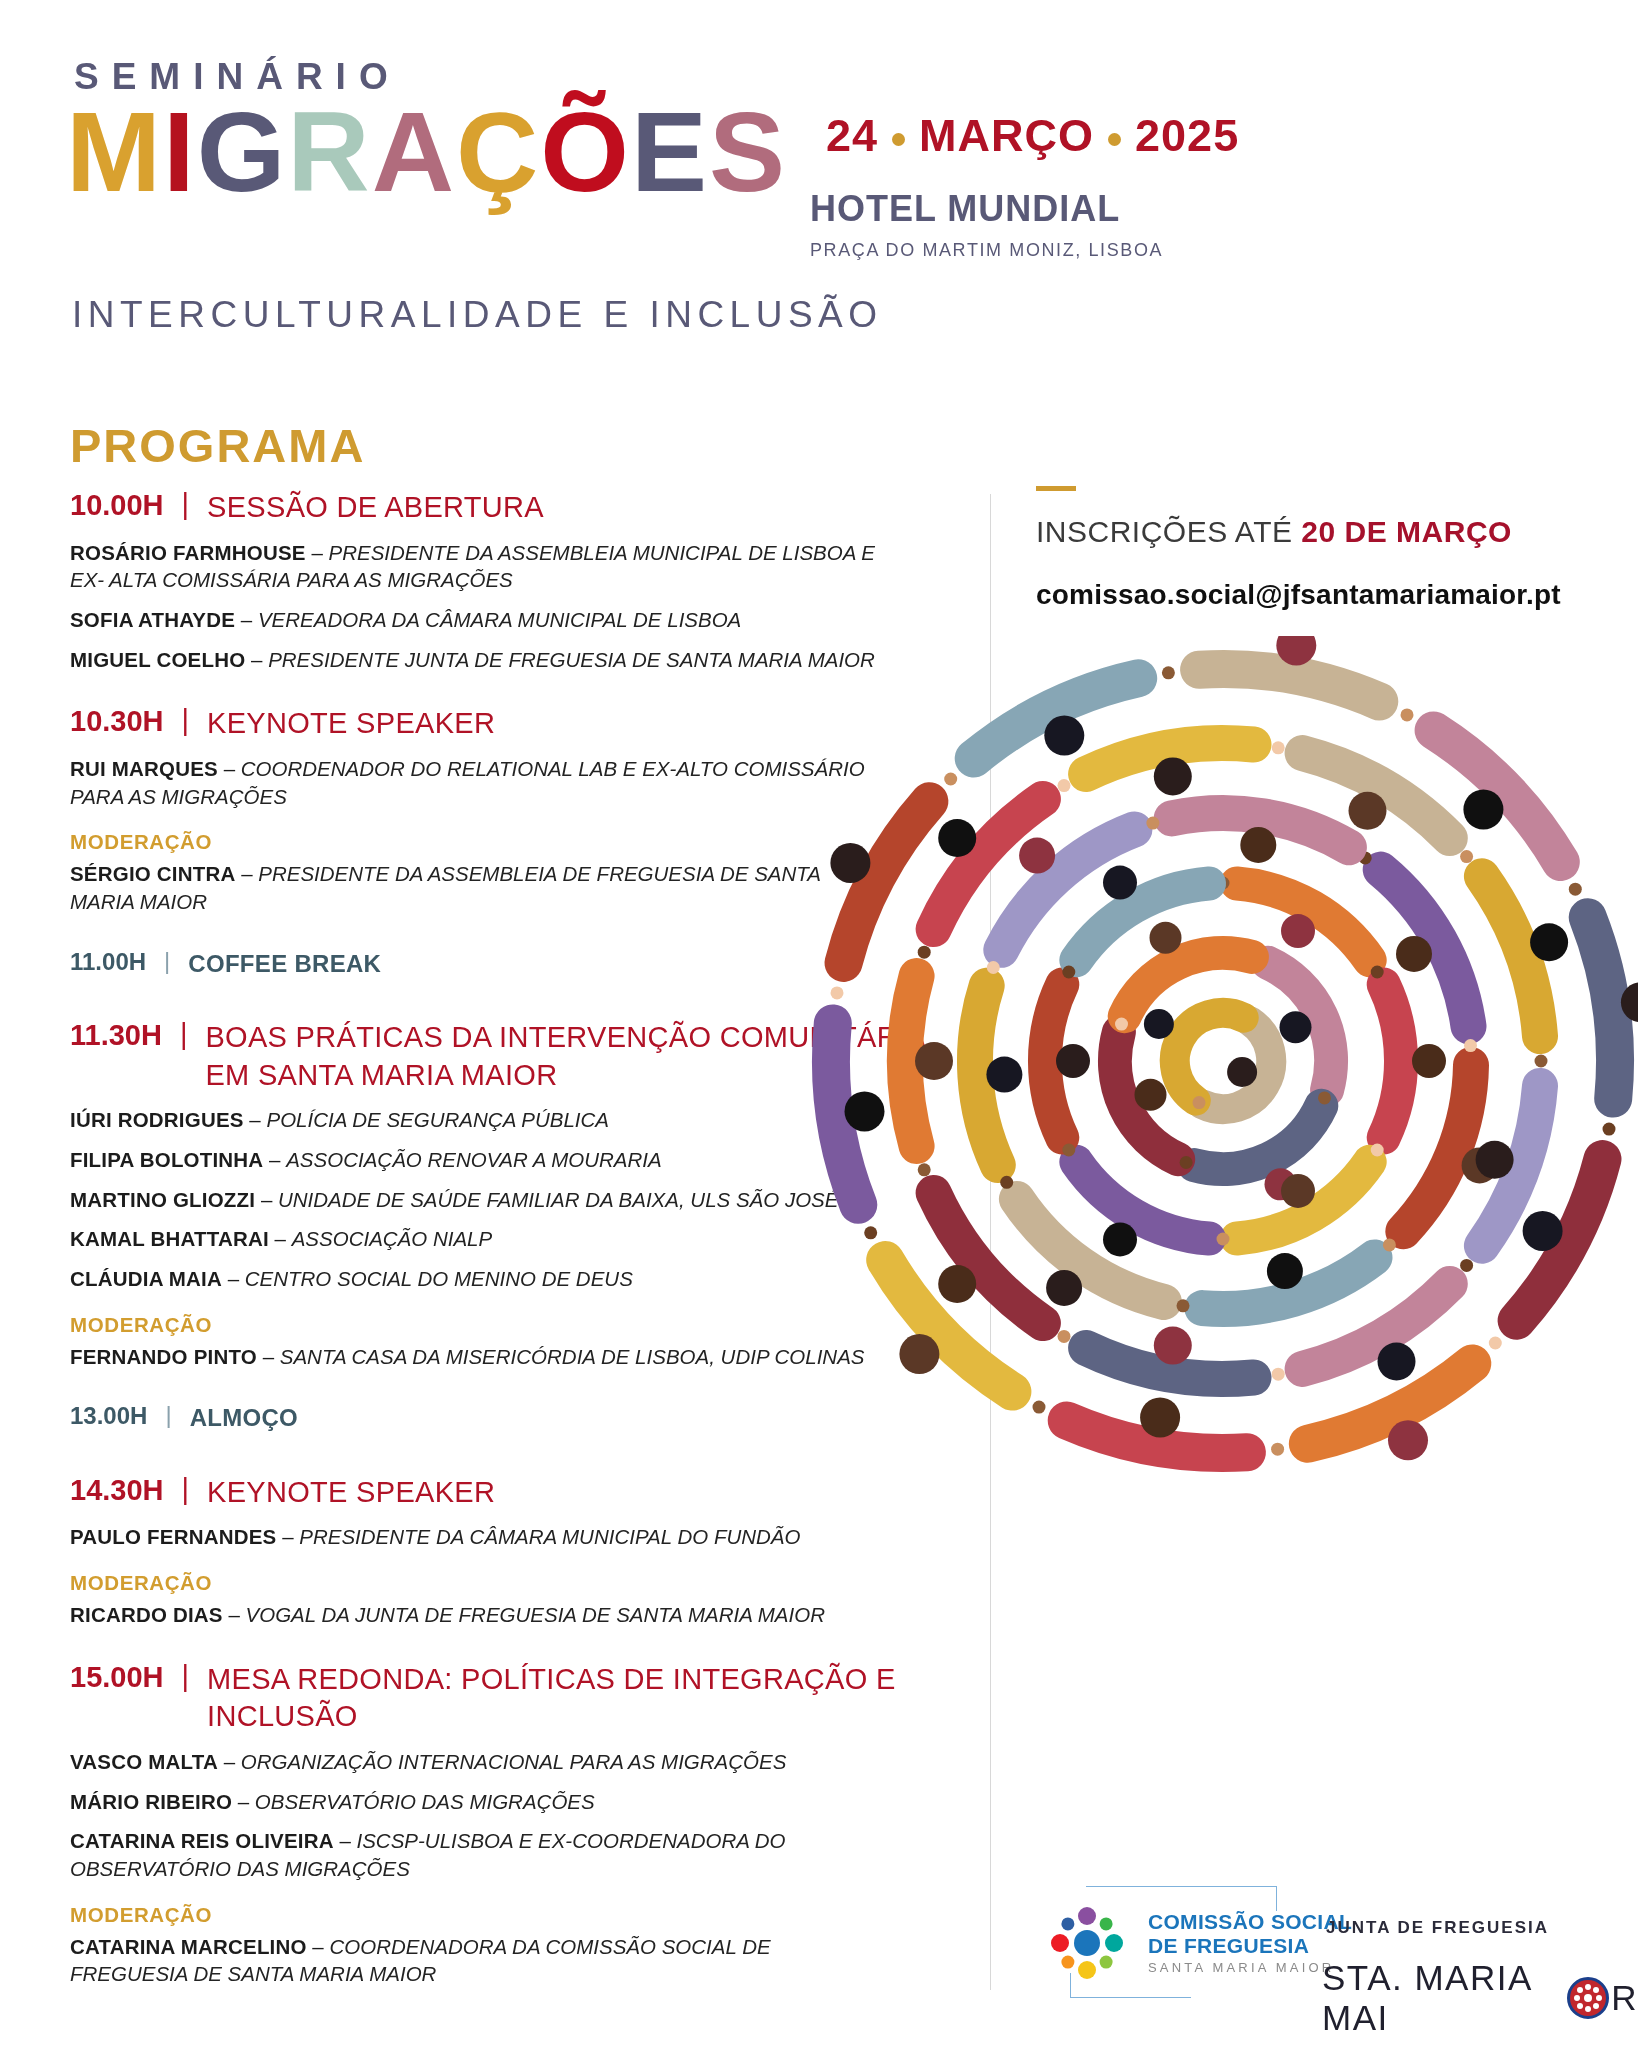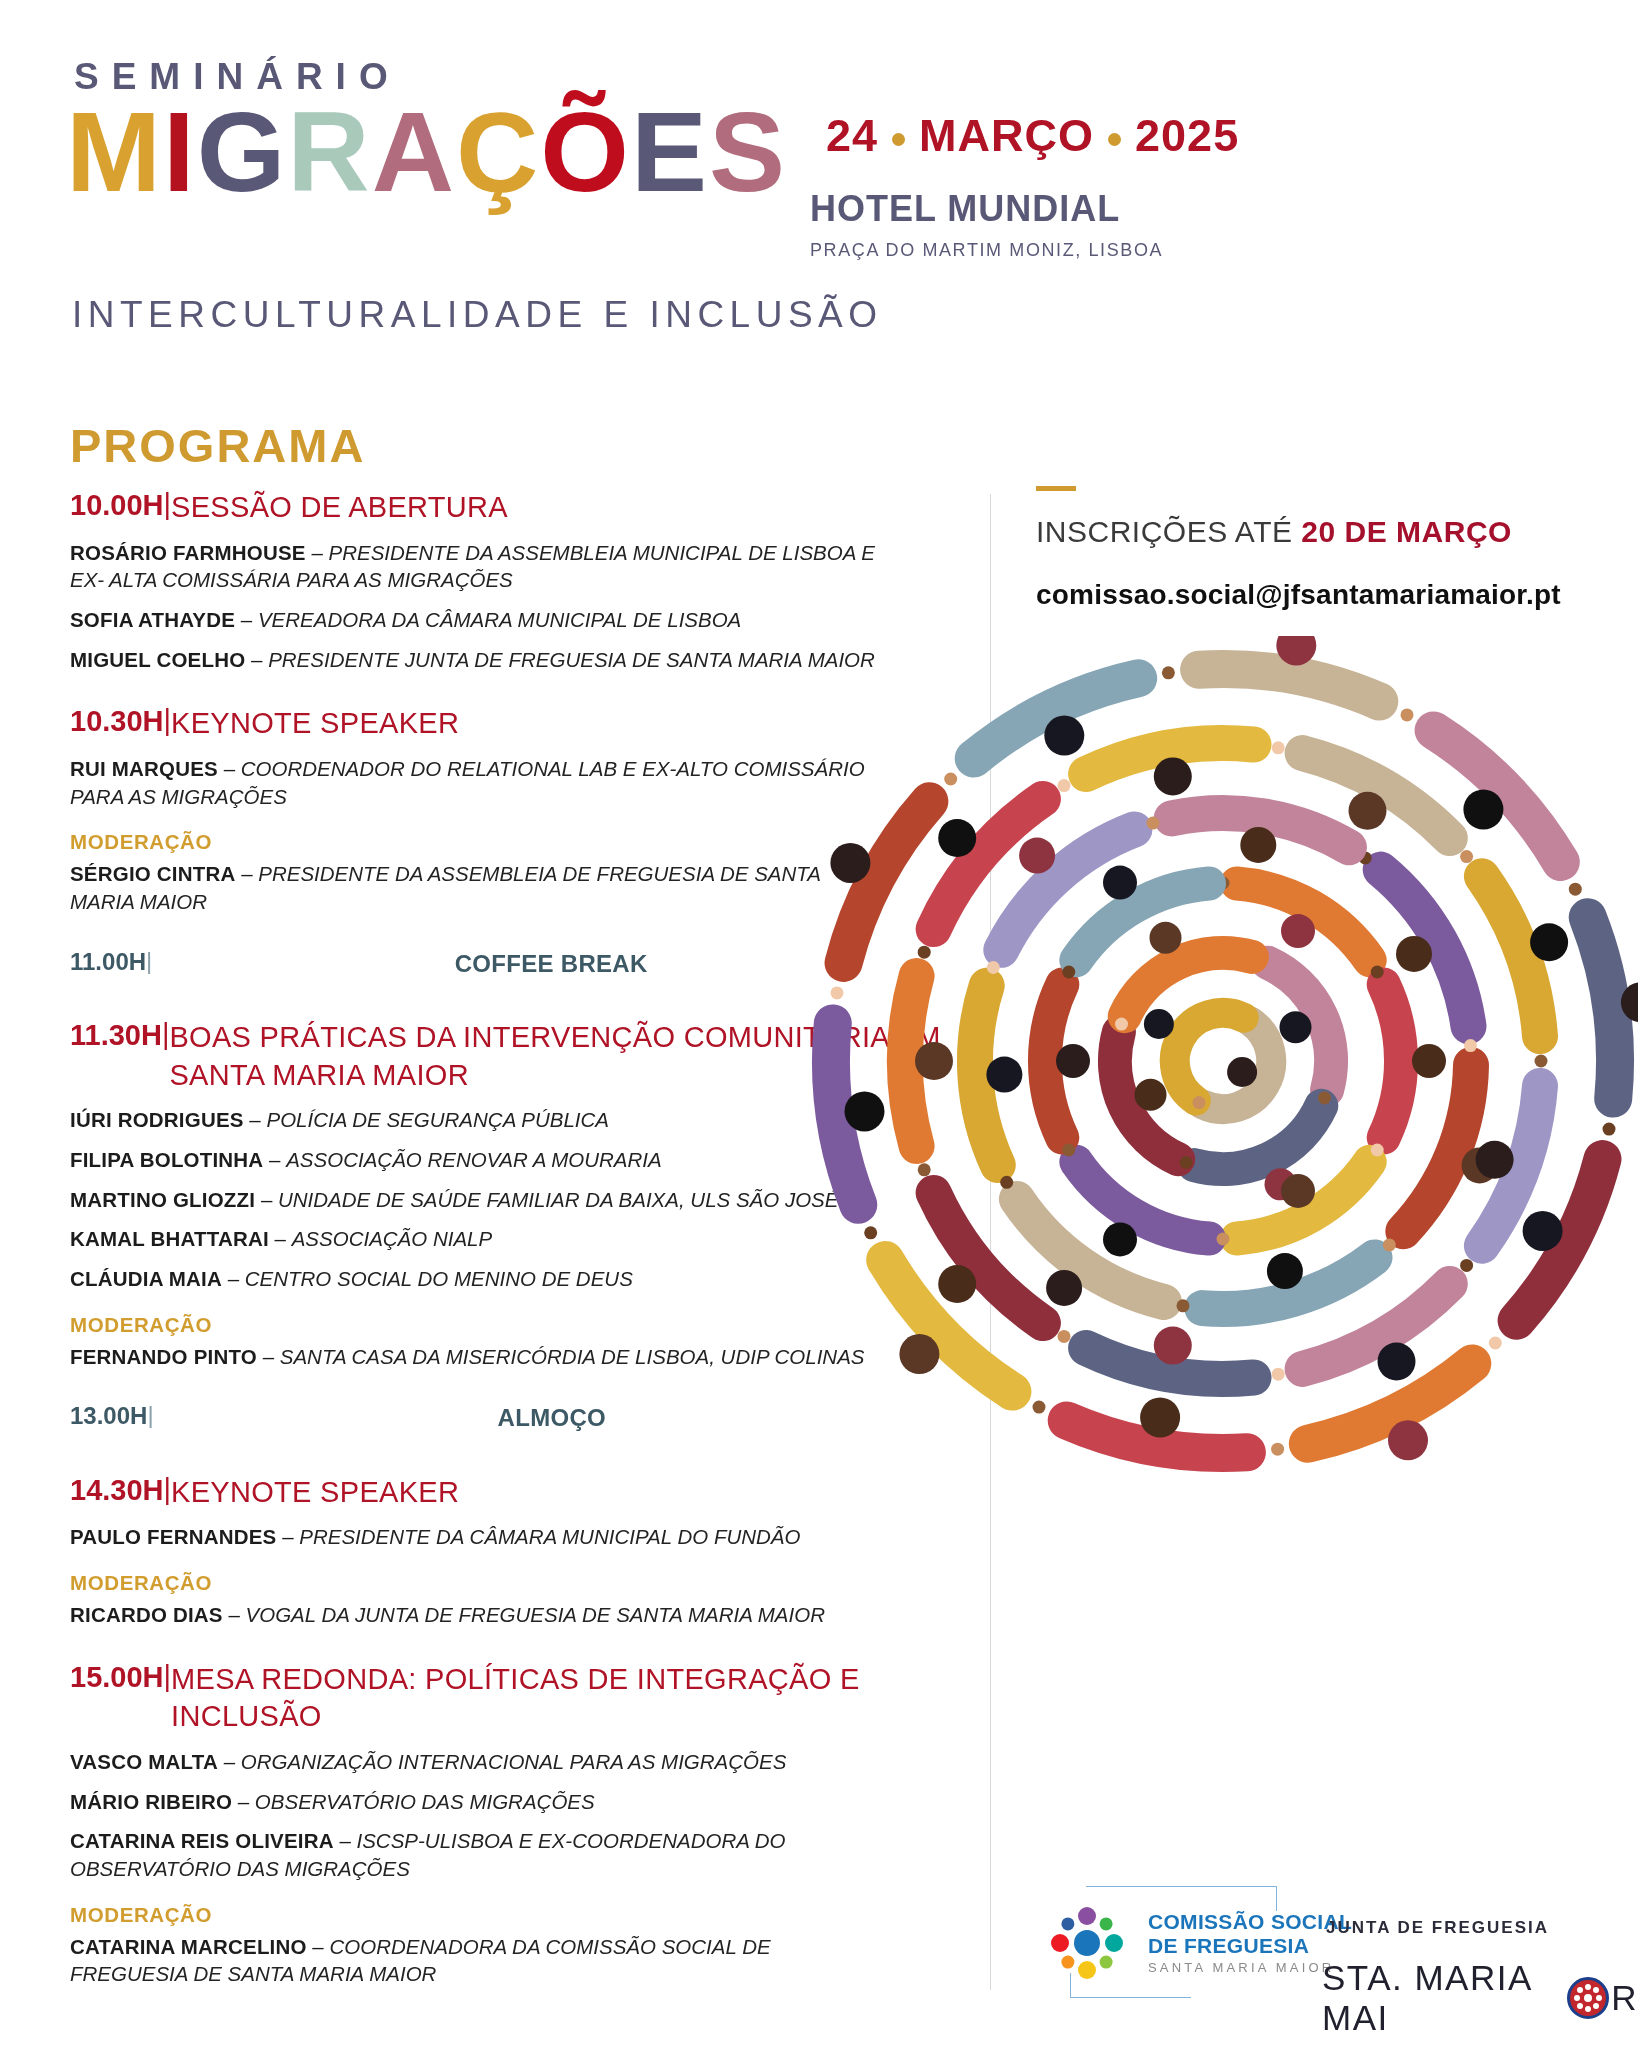--- a/index.html
+++ b/index.html
@@ -30,27 +30,27 @@
   .reg-dash{width:40px;height:5px;background:var(--gold);margin-bottom:24px;}
   .reg-line{font-size:30px;font-weight:300;color:#3a3a3a;letter-spacing:0.5px;}
   .reg-deadline{font-weight:800;color:var(--red2);}
   .reg-email{margin-top:30px;font-size:28px;font-weight:700;color:#101010;letter-spacing:0.2px;}
 
   
   .program{position:absolute;left:70px;top:418px;width:880px;}
   .program-heading{font-size:47px;font-weight:800;color:var(--gold);letter-spacing:2px;
           margin-bottom:16px;}
   .session{margin-bottom:32px;}
-  .session-head{display:flex;align-items:flex-start;gap:0;color:var(--red);
+  .session-head{display:flex;align-items:flex-start;gap:18px;color:var(--red);
           font-size:29px;margin-bottom:12px;}
   .session-head .time{font-weight:800;white-space:nowrap;}
   .session-head .pipe{font-weight:300;transform:translateY(-1px);}
   .session-head .stitle{font-weight:500;letter-spacing:0.3px;line-height:1.3;flex:1;}
   .session.break{margin-top:18px;margin-bottom:40px;}
-  .session.break .session-head{font-size:24px;color:var(--teal);margin-bottom:0;text-align:center;}
+  .session.break .session-head{font-size:24px;color:var(--teal);margin-bottom:0;}
   .session.break .stitle{font-weight:700;}
   .session.break .pipe{color:#8aa1ac;}
   .speaker{font-size:20.5px;line-height:1.35;margin-bottom:12px;color:#1c1c1c;max-width:810px;}
   .sp-name{font-weight:700;letter-spacing:0.2px;}
   .sp-role{font-style:italic;font-weight:400;color:#232323;}
   .mod-label{margin-top:20px;margin-bottom:6px;color:var(--gold2);font-weight:700;
           font-size:20.5px;letter-spacing:0.6px;}
 
   
   .illustration{position:absolute;left:788px;top:636px;width:850px;height:848px;}

